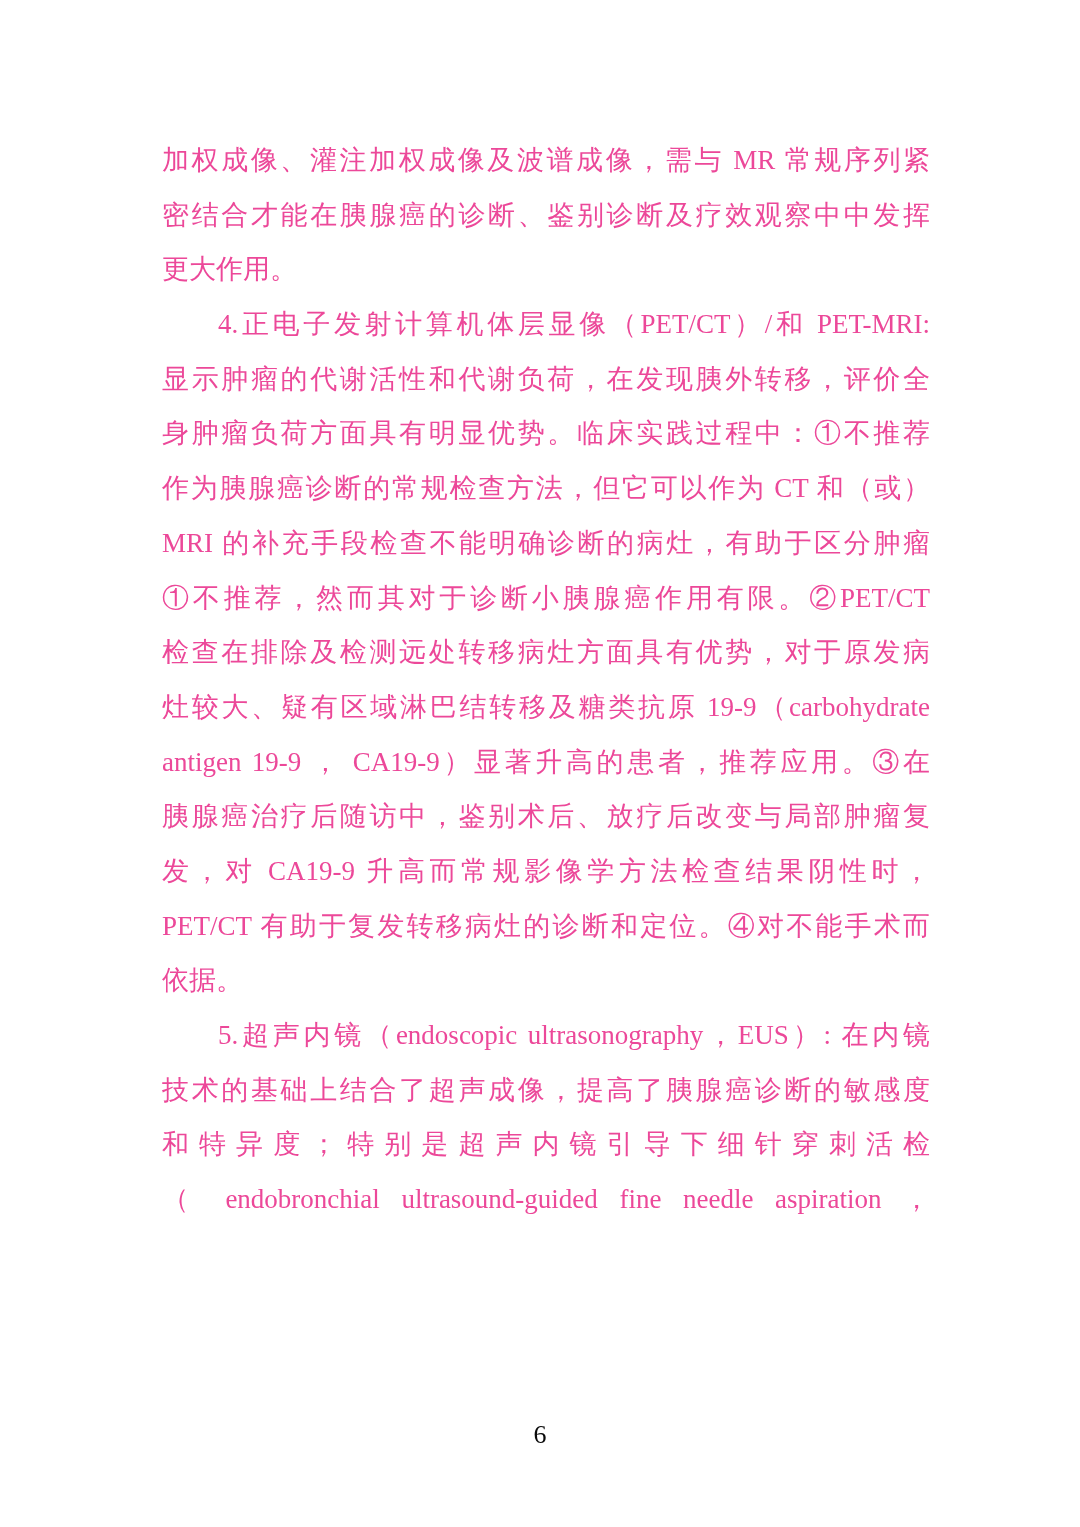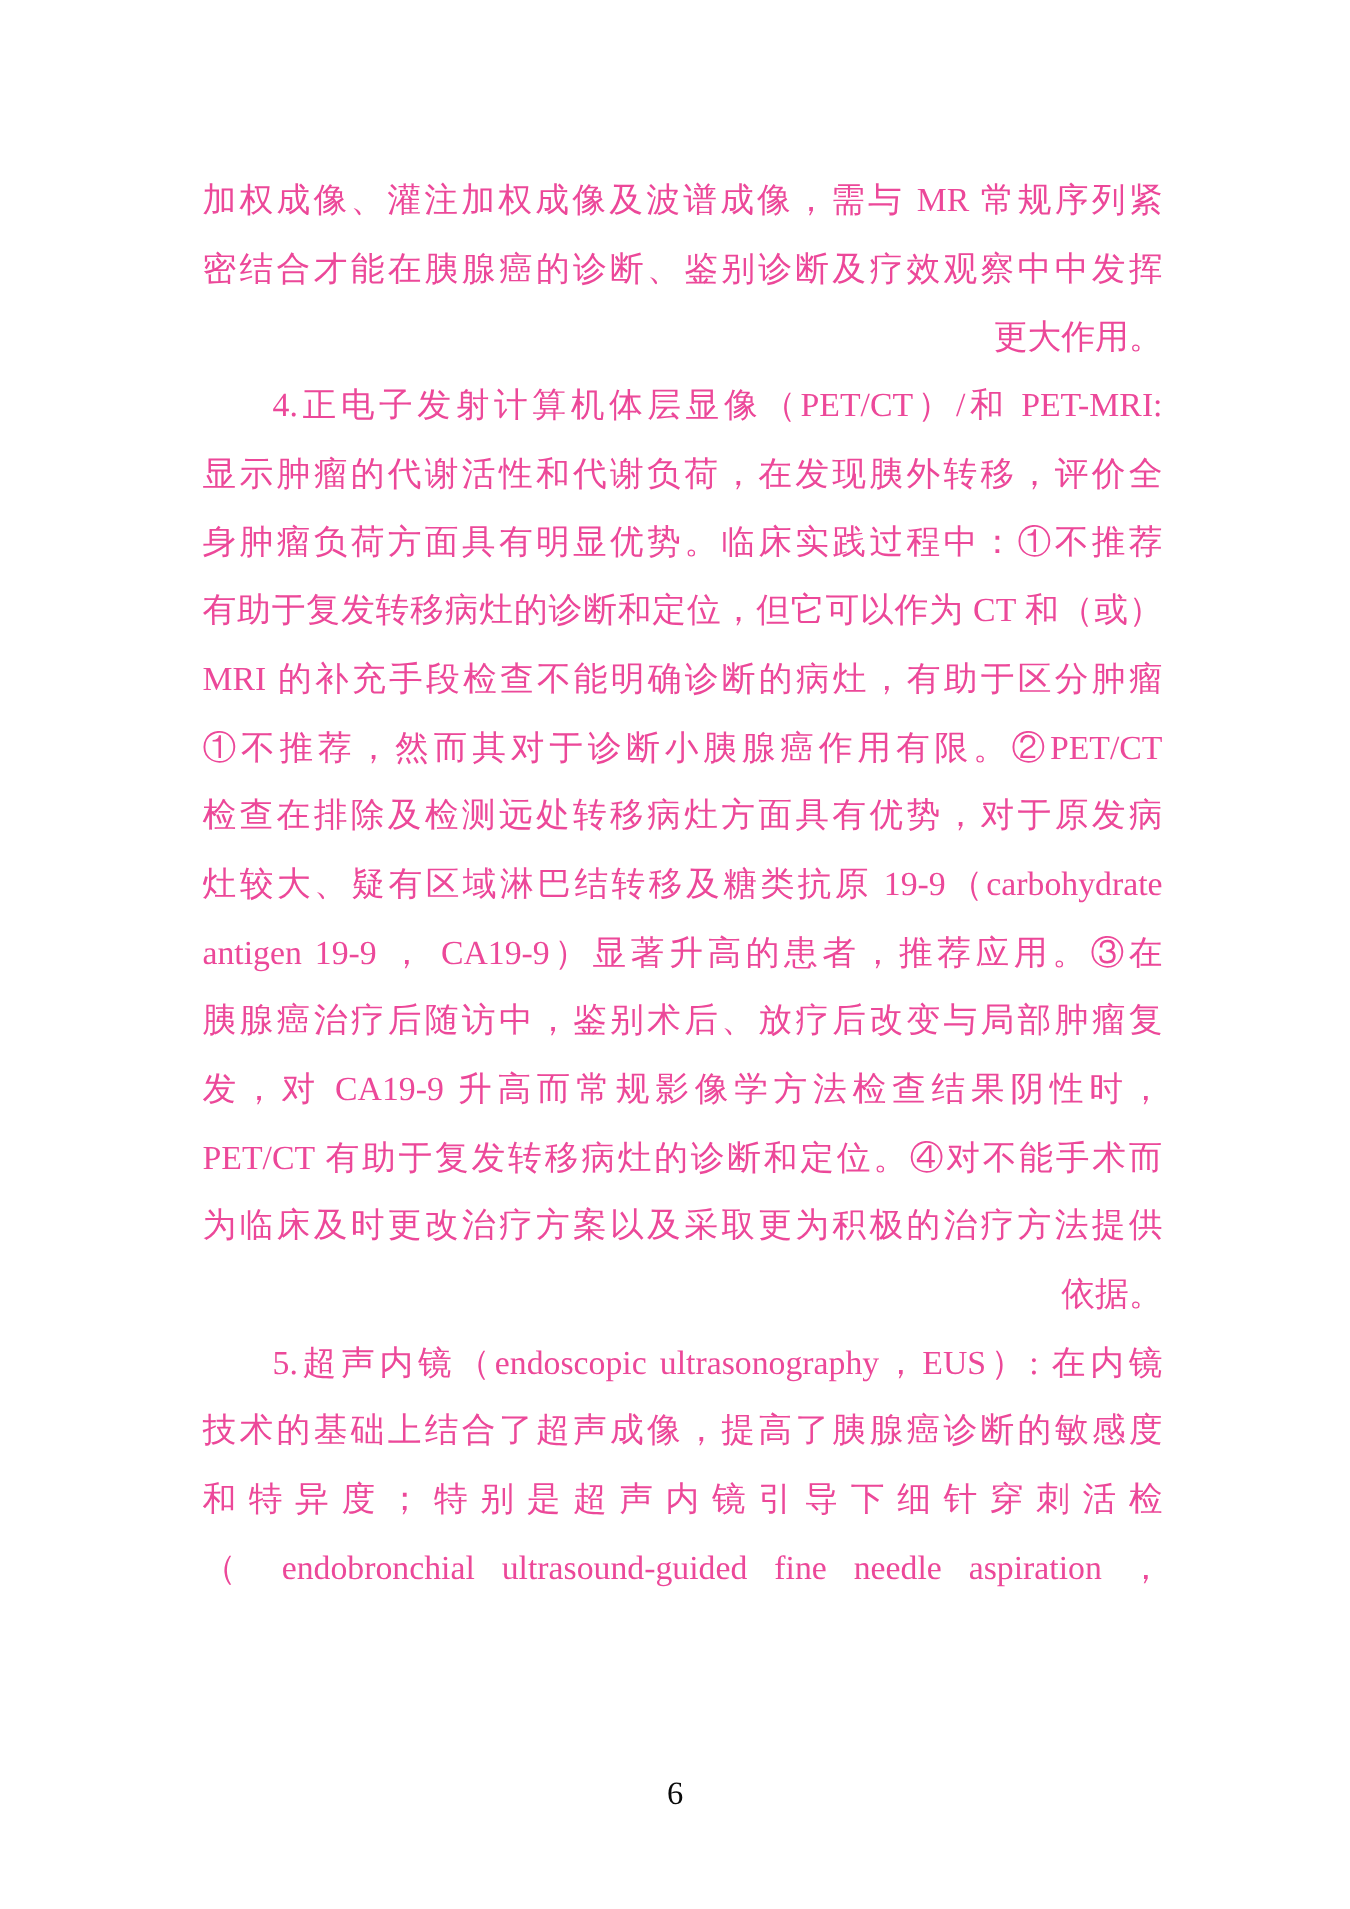--- a/index.html
+++ b/index.html
@@ -34,21 +34,21 @@
     line-height: 54.7px;
     overflow: hidden;
   }
   
   .line.fill {
     text-align: justify;
     text-align-last: justify;
   }
   
   .line.end {
-    text-align: right;
+    text-align: left;
   }
   
   .line.indent {
     padding-left: 56px;
   }
   .page-footer {
     position: absolute;
     left: 0;
     top: 1420px;
     width: 1080px;
@@ -62,30 +62,29 @@
 
 <div class="page">
 
   <div class="text-block">
     <div class="line fill">加权成像、灌注加权成像及波谱成像，需与 MR 常规序列紧</div>
     <div class="line fill">密结合才能在胰腺癌的诊断、鉴别诊断及疗效观察中中发挥</div>
     <div class="line end">更大作用。</div>
     <div class="line fill indent">4.正电子发射计算机体层显像（PET/CT）/和 PET-MRI:</div>
     <div class="line fill">显示肿瘤的代谢活性和代谢负荷，在发现胰外转移，评价全</div>
     <div class="line fill">身肿瘤负荷方面具有明显优势。临床实践过程中：①不推荐</div>
-    <div class="line fill">有助于复发转移病灶的诊断和定位，但它可以作为 CT 和（或）</div>
+    <div class="line fill">作为胰腺癌诊断的常规检查方法，但它可以作为 CT 和（或）</div>
     <div class="line fill">MRI 的补充手段检查不能明确诊断的病灶，有助于区分肿瘤</div>
     <div class="line fill">①不推荐，然而其对于诊断小胰腺癌作用有限。②PET/CT</div>
     <div class="line fill">检查在排除及检测远处转移病灶方面具有优势，对于原发病</div>
     <div class="line fill">灶较大、疑有区域淋巴结转移及糖类抗原 19-9（carbohydrate</div>
     <div class="line fill">antigen 19-9 ， CA19-9）显著升高的患者，推荐应用。③在</div>
     <div class="line fill">胰腺癌治疗后随访中，鉴别术后、放疗后改变与局部肿瘤复</div>
     <div class="line fill">发，对 CA19-9 升高而常规影像学方法检查结果阴性时，</div>
     <div class="line fill">PET/CT 有助于复发转移病灶的诊断和定位。④对不能手术而</div>
-    <div class="line fill">为临床及时更改治疗方案以及采取更为积极的治疗方法提供</div>
     <div class="line end">依据。</div>
     <div class="line fill indent">5.超声内镜（endoscopic ultrasonography，EUS）: 在内镜</div>
     <div class="line fill">技术的基础上结合了超声成像，提高了胰腺癌诊断的敏感度</div>
     <div class="line fill">和特异度；特别是超声内镜引导下细针穿刺活检</div>
     <div class="line fill">（ endobronchial ultrasound-guided fine needle aspiration ，</div>
   </div>
 
   <div class="page-footer">6</div>
 
 </div>

